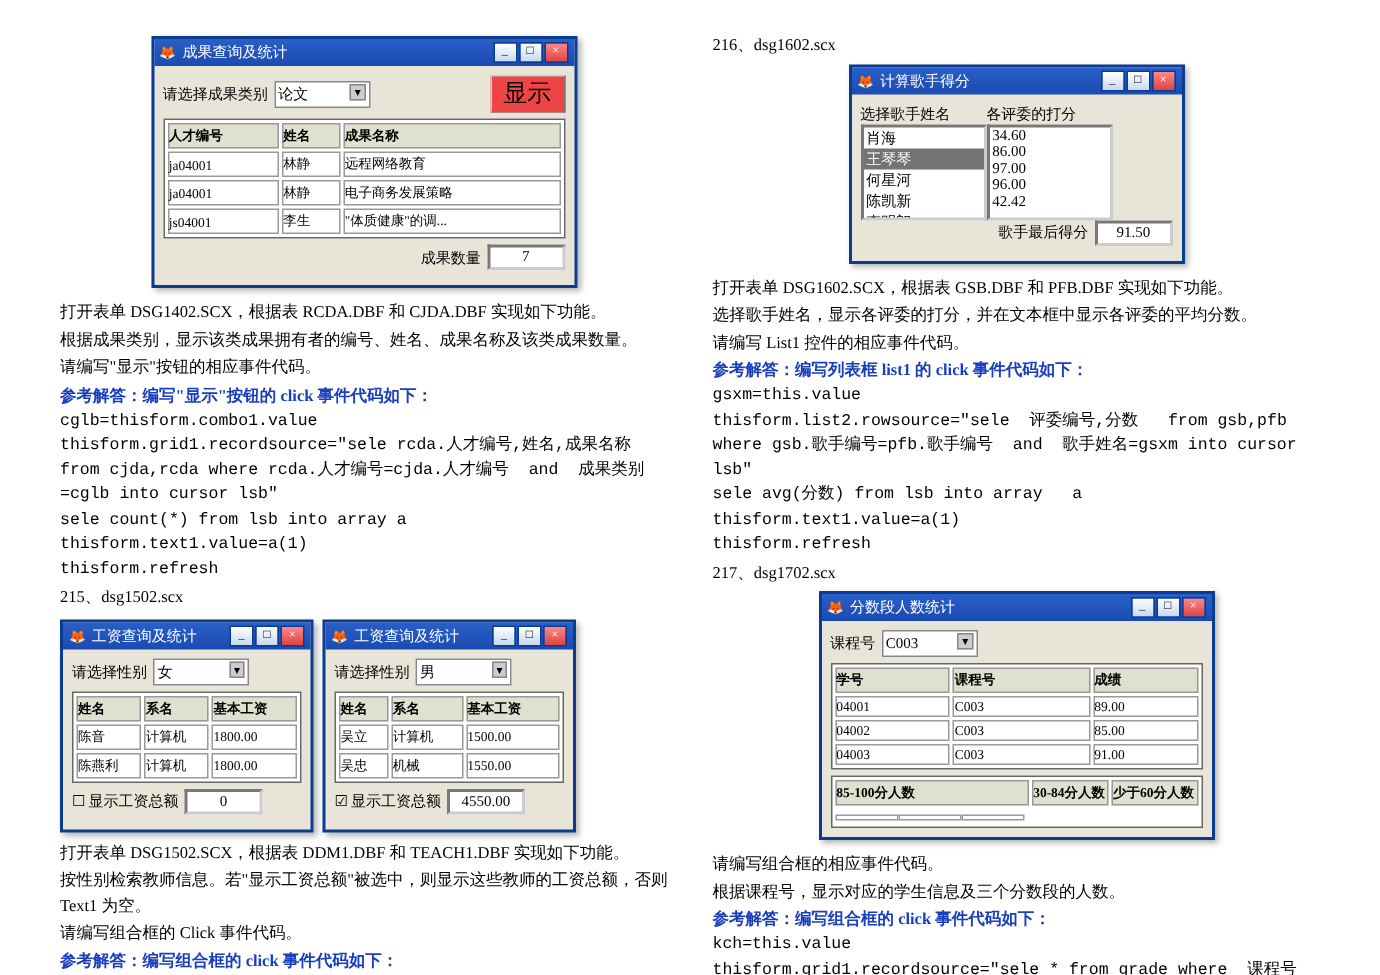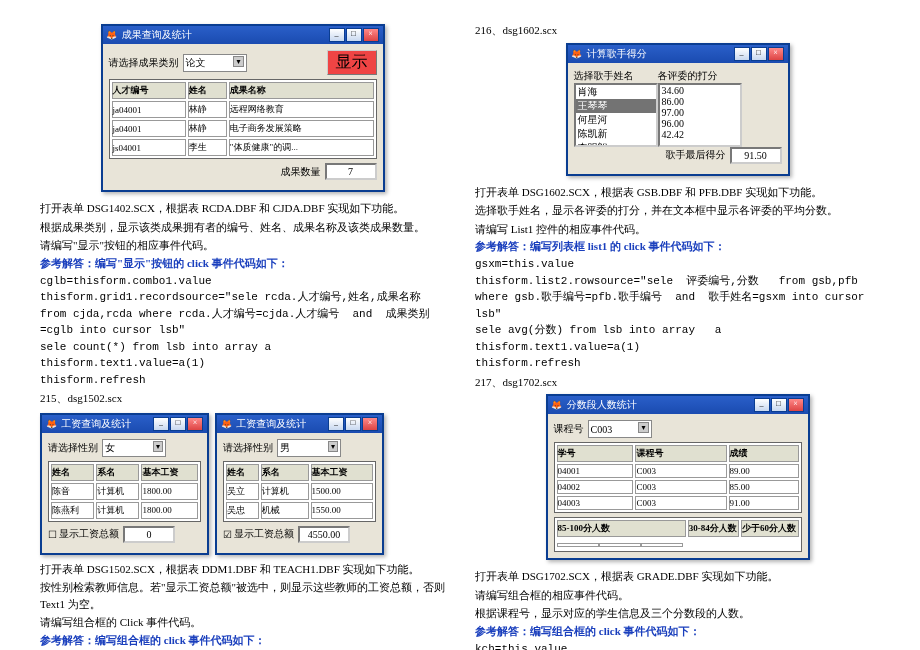--- a/index.html
+++ b/index.html
@@ -292,21 +292,20 @@
               </tr>
         <tr>
                 <td class="valbox"></td>
                 <td class="valbox"></td>
                 <td class="valbox"></td>
               </tr>
       </tbody>
           </table>
     </div>
   </div>
-  <div class="desc">打开表单 DSG1702.SCX，根据表 GRADE.DBF 实现如下功能。</div>
   <div class="desc">请编写组合框的相应事件代码。</div>
   <div class="desc">根据课程号，显示对应的学生信息及三个分数段的人数。</div>
   <div class="blue-head">参考解答：编写组合框的 click 事件代码如下：</div>
   <div class="code">kch=this.value
 thisform.grid1.recordsource="sele * from grade where  课程号=kch into cursor lsb"
 sele count(*) from lsb where  成绩  between 85 and 100 into array a
 sele count(*) from lsb where  成绩  between 60 and 84 into array b
 sele count(*) from lsb where  成绩&lt;60 into array c
 thisform.text1.value=a(1)
 thisform.text2.value=b(1)

